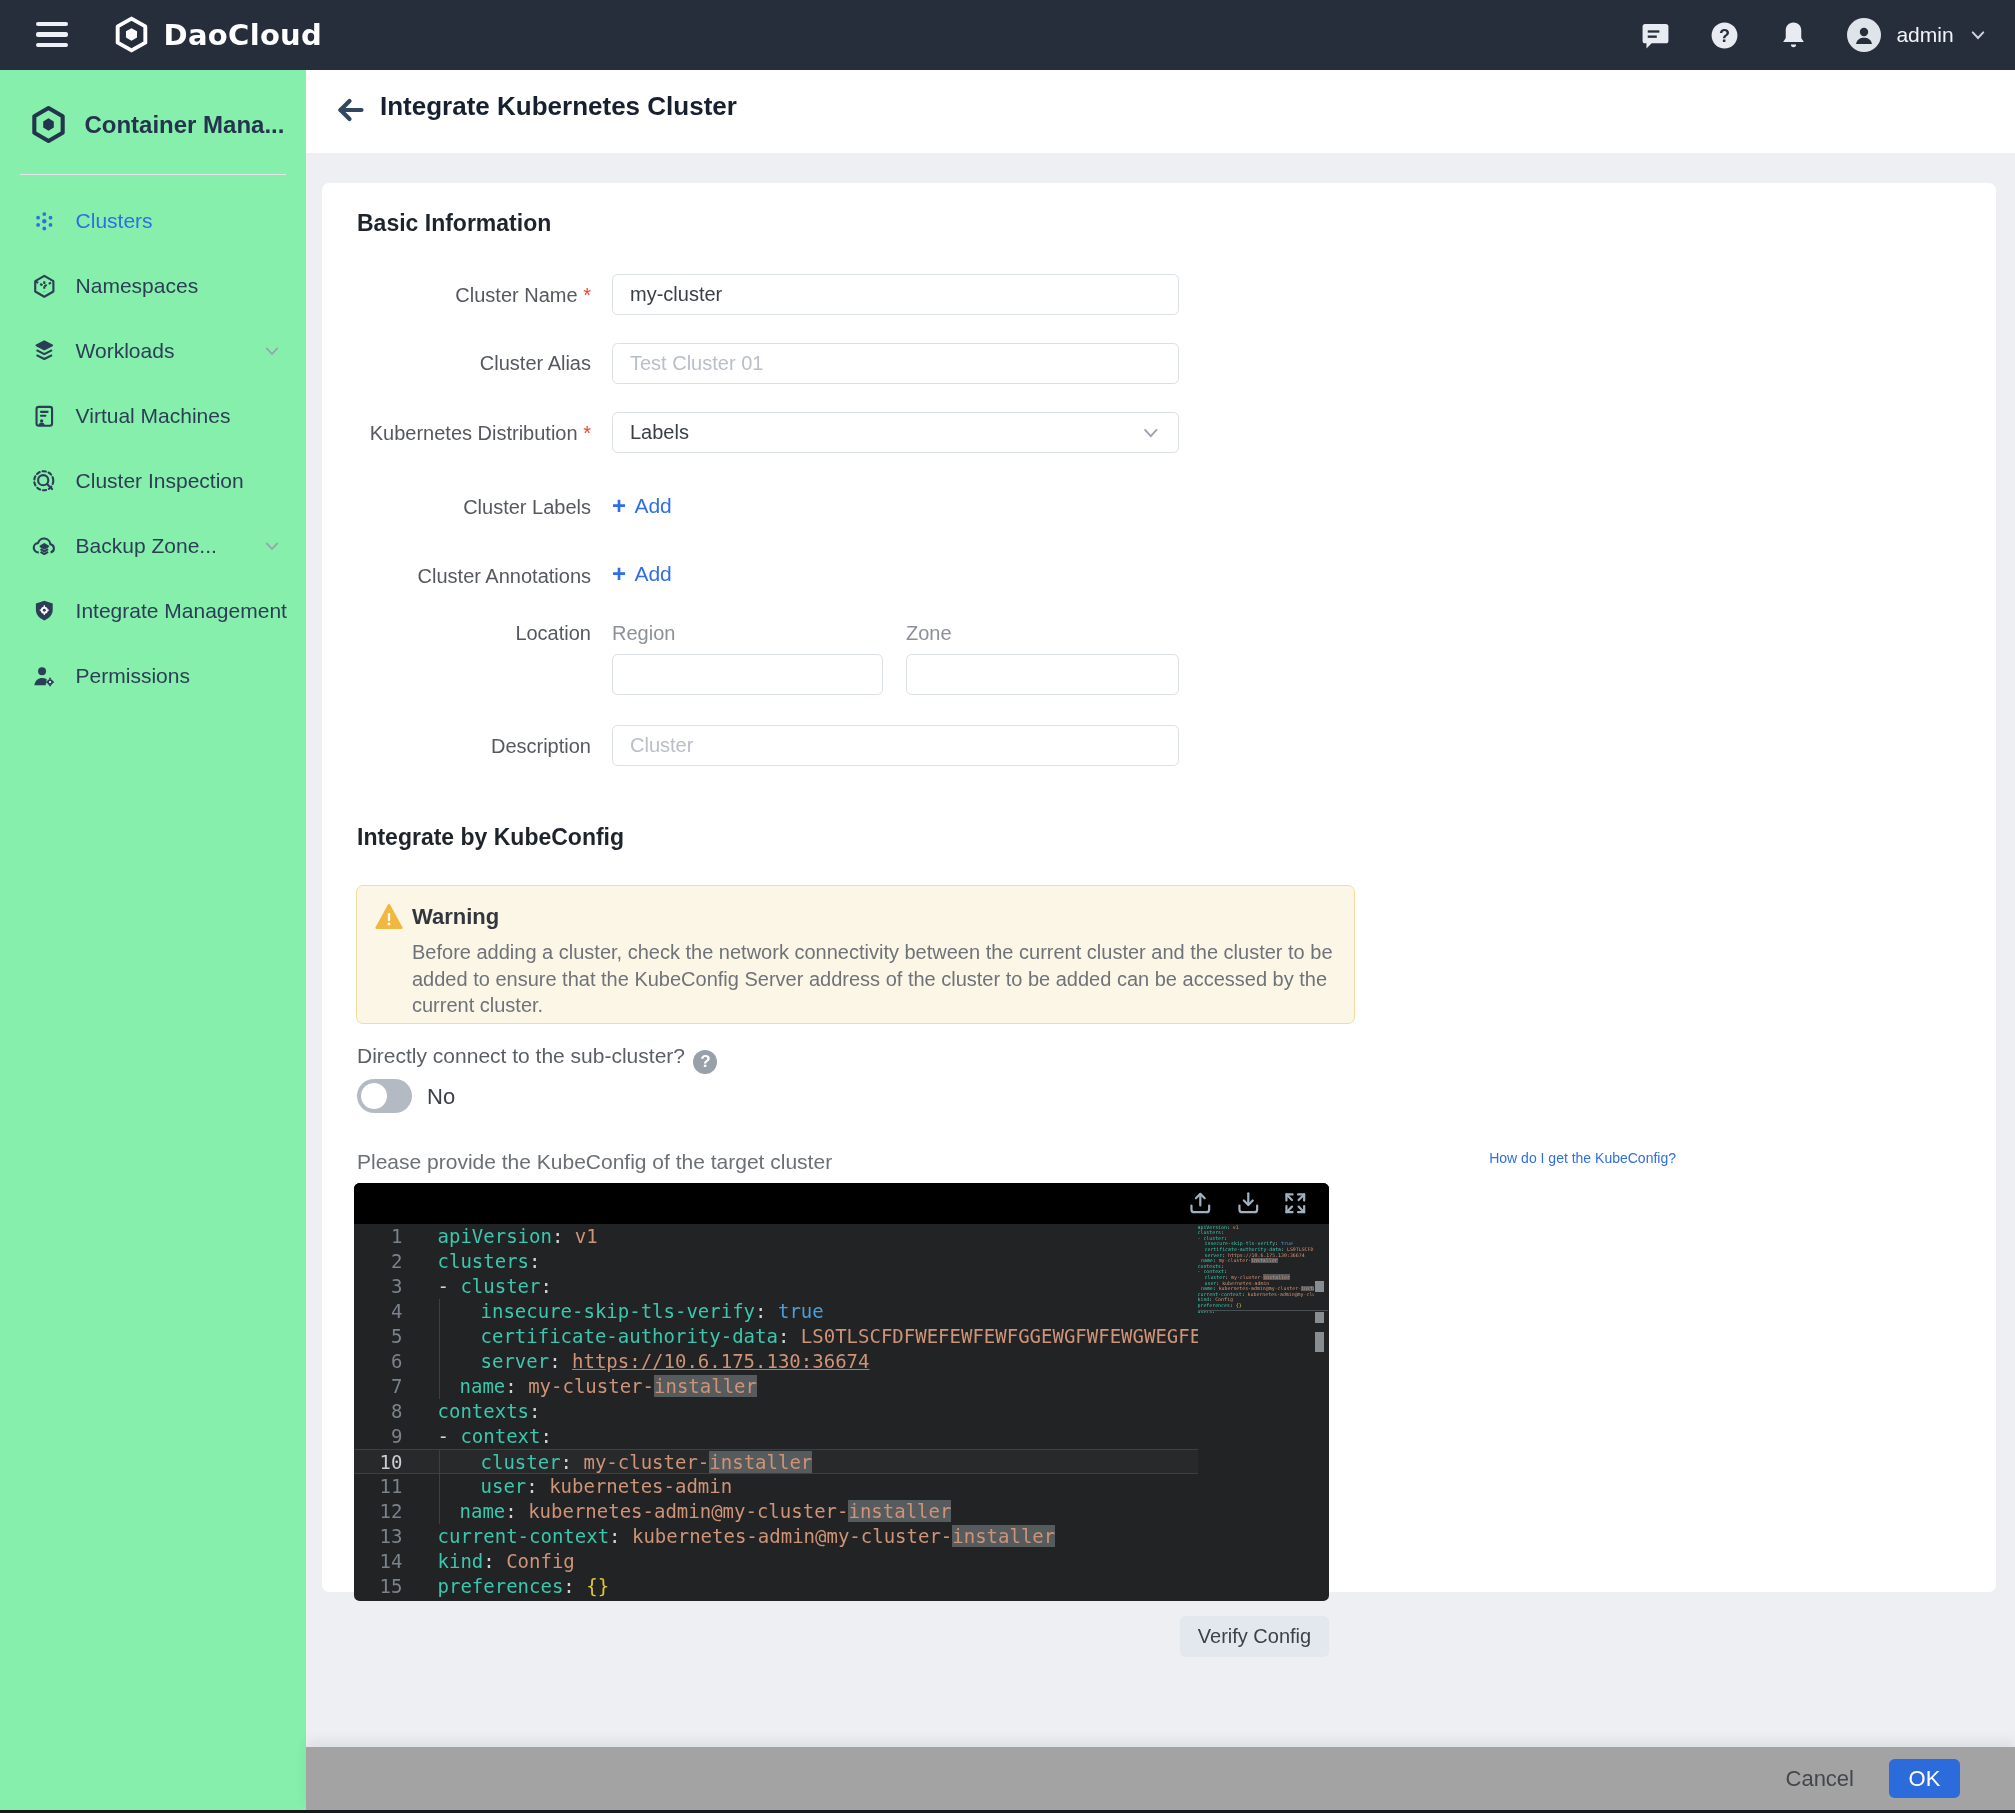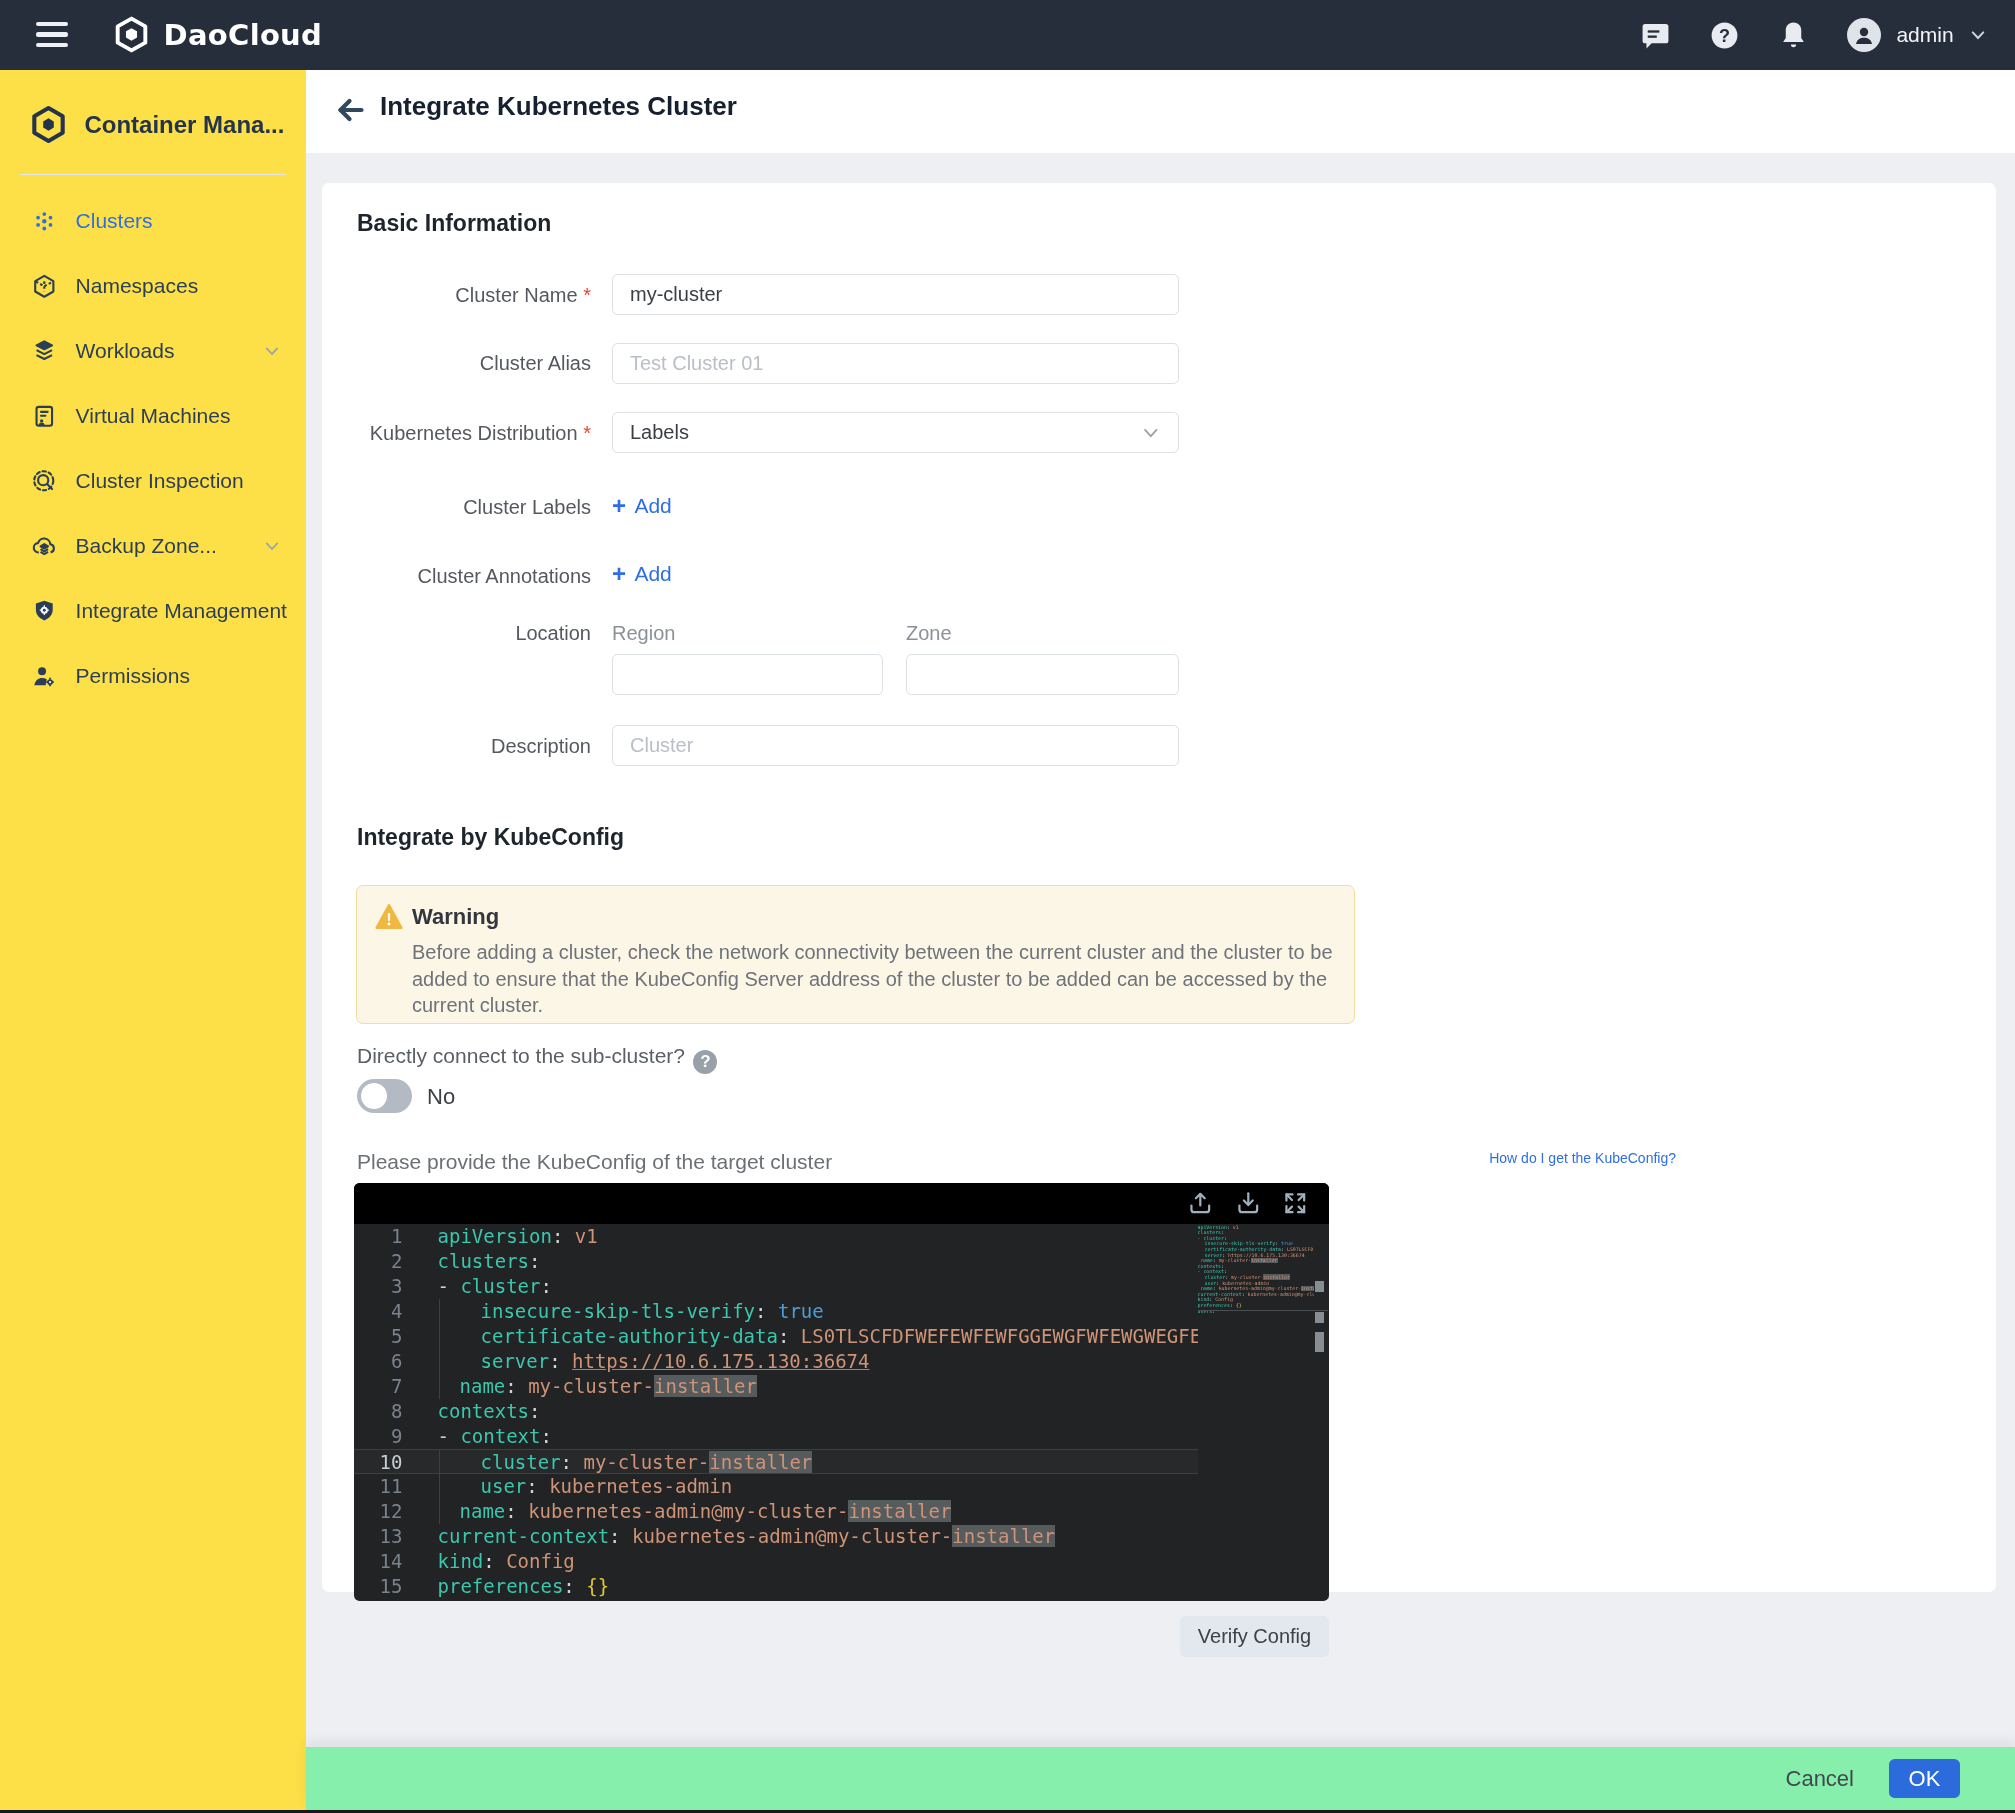--- a/index.html
+++ b/index.html
@@ -14,21 +14,21 @@
   .brand-mark { width:39px; height:39px; }
   .brand-name { font-size:29px; font-weight:700; letter-spacing:0.3px; font-family:"DejaVu Sans", "Liberation Sans", sans-serif; }
   .tb-right { position:absolute; right:28px; top:0; height:70px; display:flex; align-items:center; gap:38px; }
   .tb-icon { width:31px; height:31px; color:#e8ecf2; }
   .avatar-wrap { display:flex; align-items:center; gap:15.4px; }
   .avatar { width:34px; height:34px; border-radius:50%; background:#dfe4ea; display:flex; align-items:center; justify-content:center; color:#272e3b; }
   .tb-user { color:#f2f4f8; font-size:21px; }
   .tb-chevron { width:18px; height:18px; color:#cfd5dd; }
 
   
-  .sidebar { position:absolute; left:0; top:70px; width:306px; height:1744px; background:#fde047; z-index:20; }
+  .sidebar { position:absolute; left:0; top:70px; width:306px; height:1744px; background:#86efac; z-index:20; }
   .side-head { display:flex; align-items:center; gap:15.4px; padding:34px 0 0 28px; color:#24344d; }
   .side-head-icon { width:41px; height:41px; color:#24344d; }
   .side-head-title { font-size:24px; font-weight:700; white-space:nowrap; }
   .side-divider { height:0.7px; background:#e3e6eb; margin:29px 19.6px 14px 19.6px; }
   .sb-item { position:relative; height:65px; display:flex; align-items:center; gap:18px; padding-left:31px; color:#2c3e55; cursor:pointer; }
   .sb-item .sb-icon { width:26.6px; height:26.6px; flex:0 0 26.6px; color:inherit; }
   .sb-item .sb-label { font-size:21px; }
   .sb-item.active { color:#2f6ee5; }
   .sb-chevron { position:absolute; right:25px; width:18px; height:18px; color:#9aa3ad; }
 
@@ -87,21 +87,21 @@
 
   .minimap { position:absolute; left:844px; top:41px; width:116px; height:376px; overflow:hidden; font-family:"DejaVu Sans Mono", monospace; }
   .mini-line { height:5.6px; line-height:5.6px; font-size:4.9px; white-space:nowrap; overflow:hidden; padding-top:0.7px; }
   .mini-viewport-line { position:absolute; left:844px; top:127px; width:130px; height:1.4px; background:#4a4f53; }
   .ed-scrollbar { position:absolute; left:961px; top:41px; width:9.8px; height:376px; }
   .ed-thumb { position:absolute; left:0; width:9.8px; background:#888d91; }
 
   .verify-btn { position:absolute; left:858px; width:149px; height:41px; background:#e3e7ee; border:none; border-radius:5.6px; font-size:20px; color:#3d4248; font-family:"Liberation Sans", sans-serif; cursor:pointer; }
 
   
-  .footer { position:absolute; left:306px; top:1747px; width:1709px; height:63px; background:#86efac; box-shadow:0 -5.6px 11.2px rgba(31,41,55,.08); z-index:25; }
+  .footer { position:absolute; left:306px; top:1747px; width:1709px; height:63px; background:#a3a3a3; box-shadow:0 -5.6px 11.2px rgba(31,41,55,.08); z-index:25; }
   .cancel-btn { position:absolute; right:161px; top:14px; height:35px; background:none; border:none; font-size:22px; color:#43474d; font-family:"Liberation Sans", sans-serif; cursor:pointer; }
   .ok-btn { position:absolute; right:55px; top:12px; width:71px; height:39px; background:#2b6bdb; border:none; border-radius:5.6px; color:#ffffff; font-size:22px; font-family:"Liberation Sans", sans-serif; cursor:pointer; }
   .bottom-strip { position:absolute; left:0; top:1810px; width:2015px; height:3.5px; background:#16181c; z-index:40; }
 </style>
 </head>
 <body>
 
 <div class="topbar">
   <div class="hamburger">
       <span></span>

